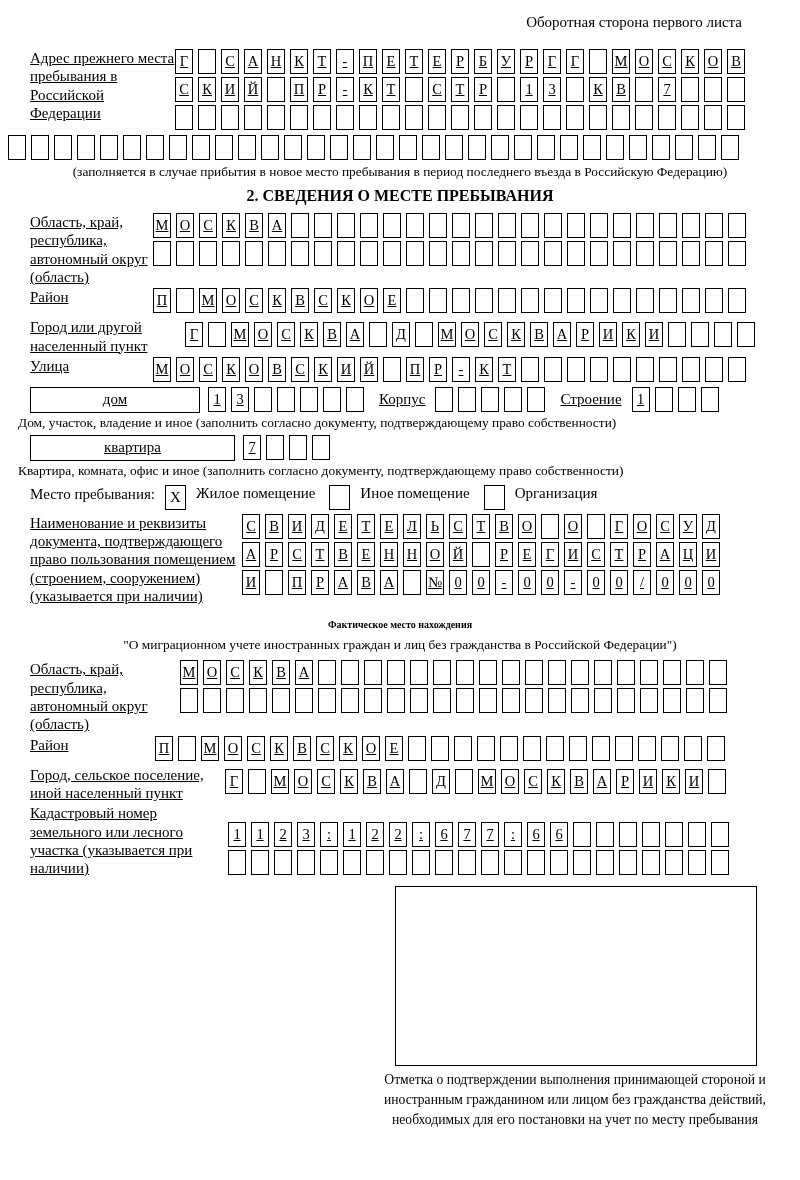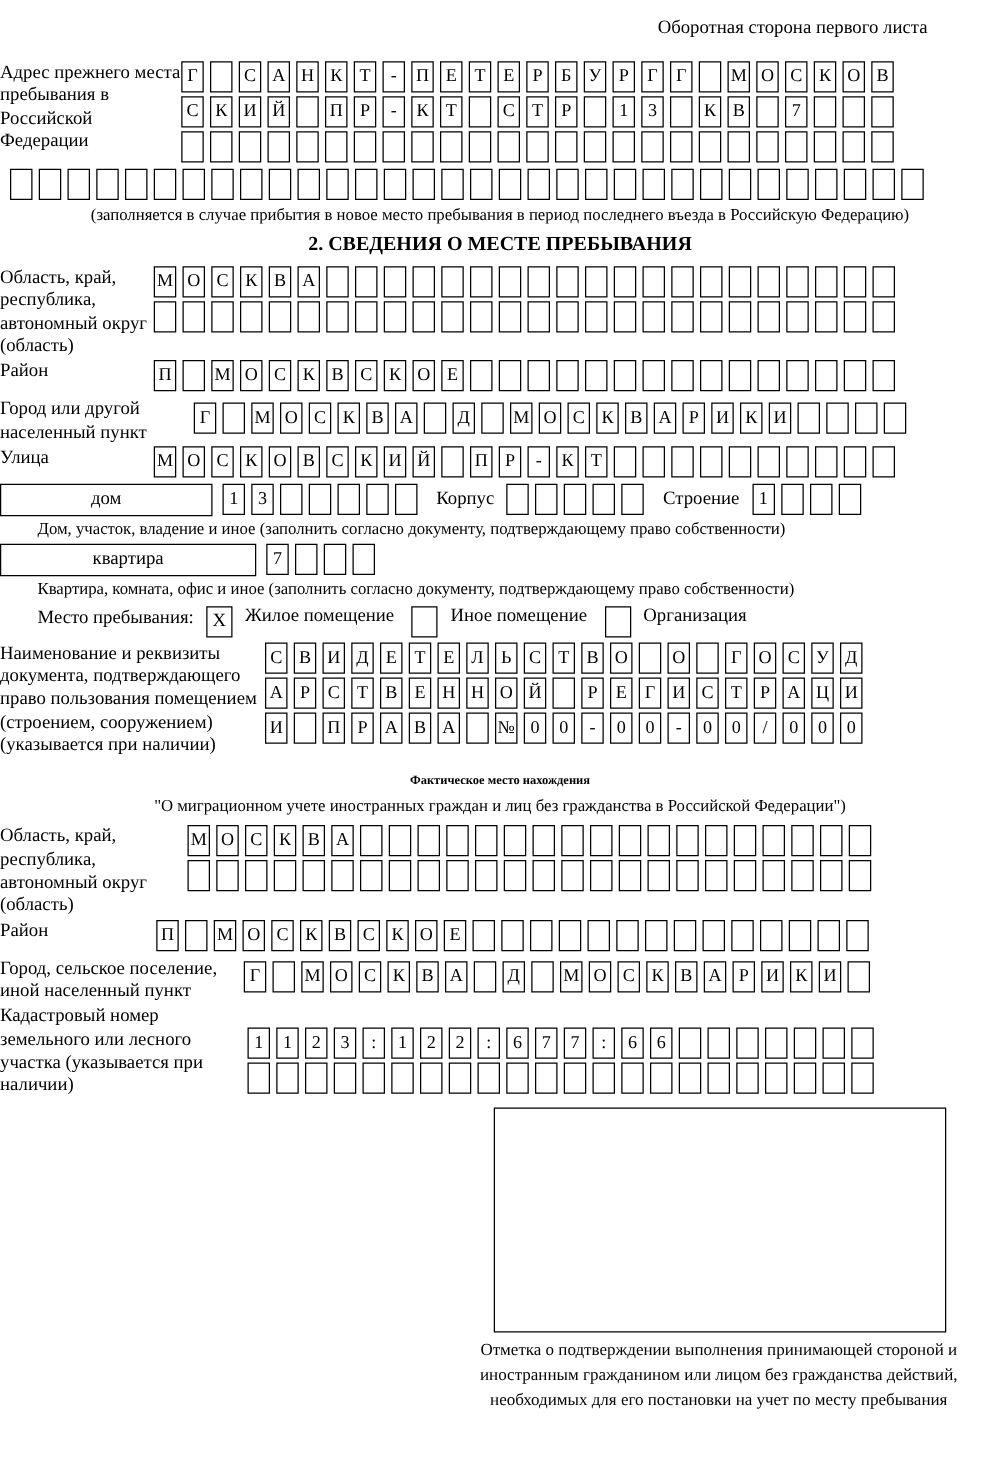--- a/index.html
+++ b/index.html
@@ -1,27 +1,27 @@
 <!DOCTYPE html>
 <html><head>
 <meta charset="utf-8">
 <style>
   html,body{margin:0;padding:0;background:#fff;}
   body{width:800px;color:#000;font-family:"Liberation Serif","DejaVu Serif",serif;}
   .page{width:800px;min-height:1180px;box-sizing:border-box;padding-top:14px;}
   .hdr-note{text-align:right;padding-right:58px;font-size:15px;margin-bottom:18px;}
-  .fieldrow{display:flex;align-items:flex-start;margin-bottom:2px;}
+  .fieldrow{display:flex;align-items:flex-start;padding-left:30px;margin-bottom:2px;text-decoration:underline;}
   .lbl{font-size:15px;line-height:1.22;flex-shrink:0;}
   .rows{display:flex;flex-direction:column;}
   .cellrow{display:flex;margin-bottom:3px;}
   .cell{display:inline-flex;width:18px;height:25px;box-sizing:border-box;border:1.5px solid #000;
         margin-right:5px;align-items:center;justify-content:center;font-size:14.5px;flex-shrink:0;}
   .fullrow{padding-left:8px;margin-top:1px;}
   .cap{font-size:13.4px;text-align:center;line-height:1.35;}
-  .cap-left{font-size:13.4px;padding-left:30px;margin:2px 0 4px 0;}
+  .cap-left{font-size:13.4px;padding-left:18px;margin:2px 0 4px 0;}
   .h1{font-weight:bold;text-align:center;font-size:16px;margin:6px 0 8px 0;}
   .h2{font-weight:bold;text-align:center;font-size:10px;margin:14px 0 6px 0;}
   .wbox{border:1.5px solid #000;box-sizing:border-box;height:26px;display:flex;align-items:center;
         justify-content:center;font-size:15px;flex-shrink:0;}
   .inline-lbl{font-size:15px;margin:0 10px;white-space:nowrap;align-self:center;}
   .chk{display:inline-flex;width:21px;height:25px;box-sizing:border-box;border:1.5px solid #000;
        align-items:center;justify-content:center;font-size:15px;flex-shrink:0;}
   .chkrow{display:flex;align-items:flex-start;padding-left:30px;margin-top:6px;}
   .chk-lbl{font-size:15px;margin:0 14px 0 10px;}
   .stamp-box{border:1.5px solid #000;box-sizing:border-box;width:362px;height:180px;margin-left:395px;margin-top:8px;}

